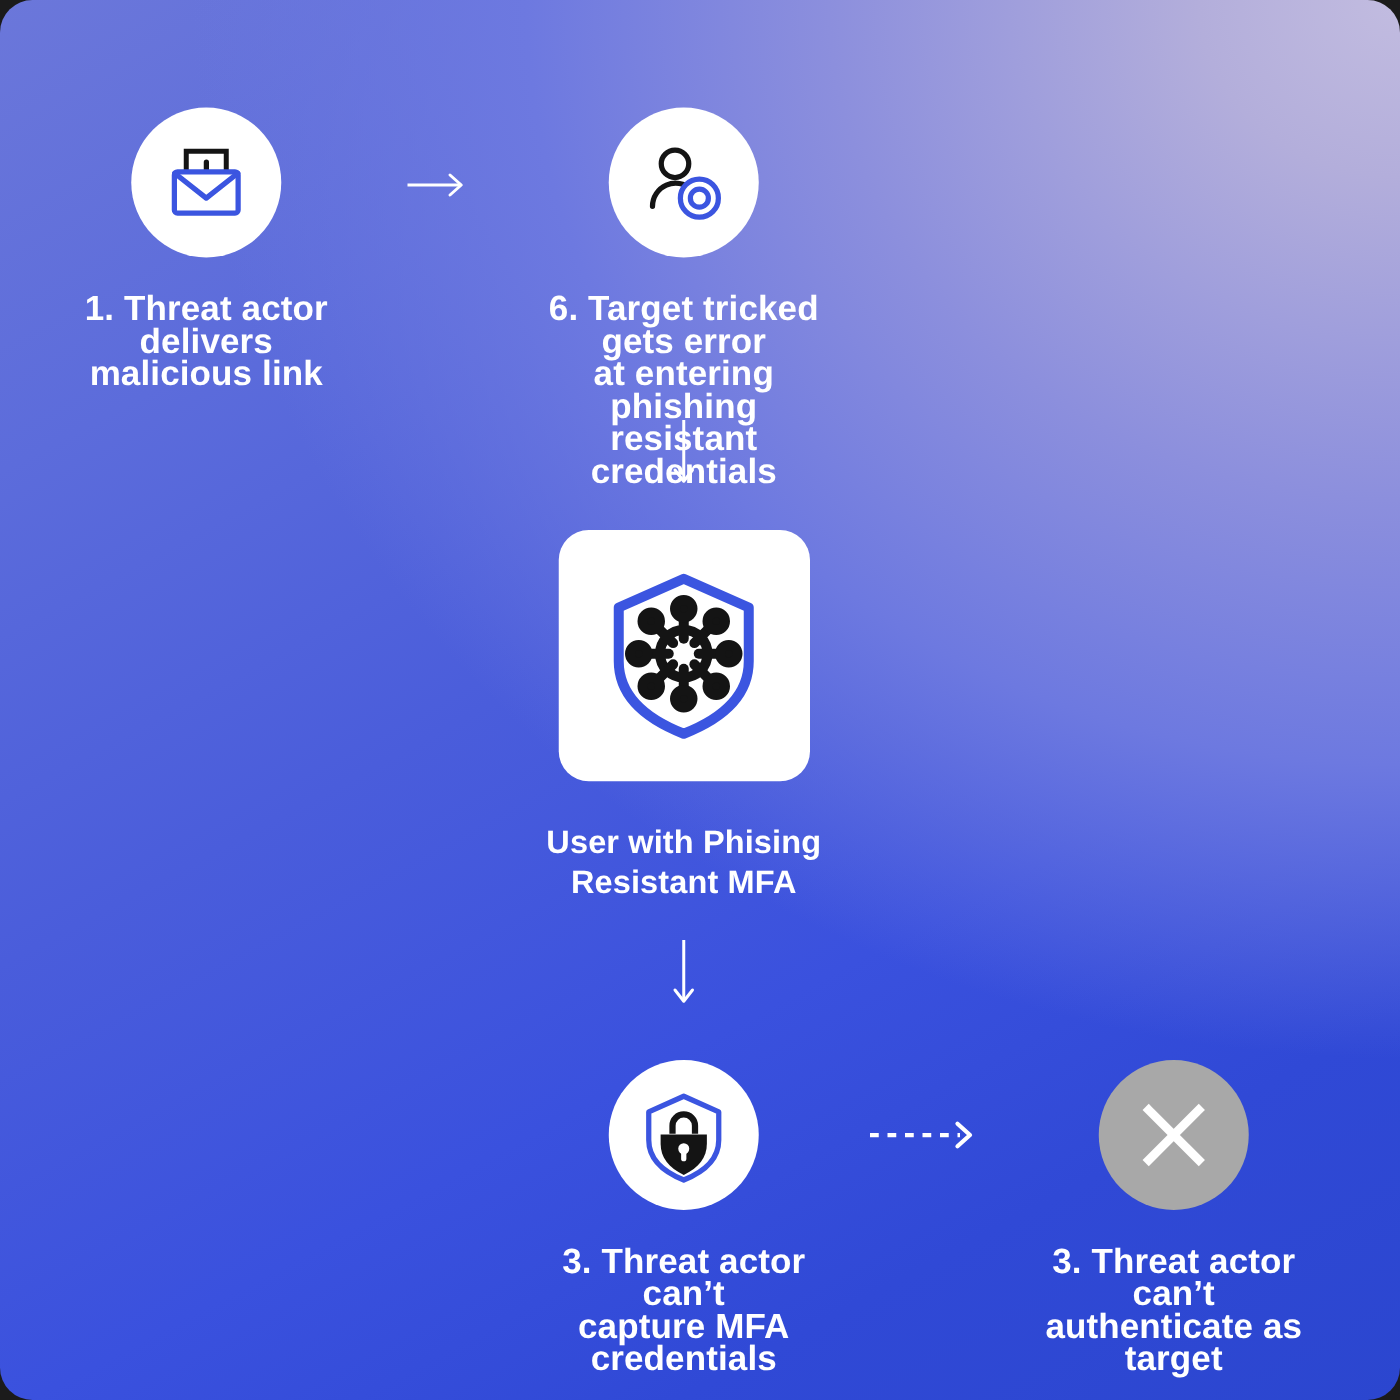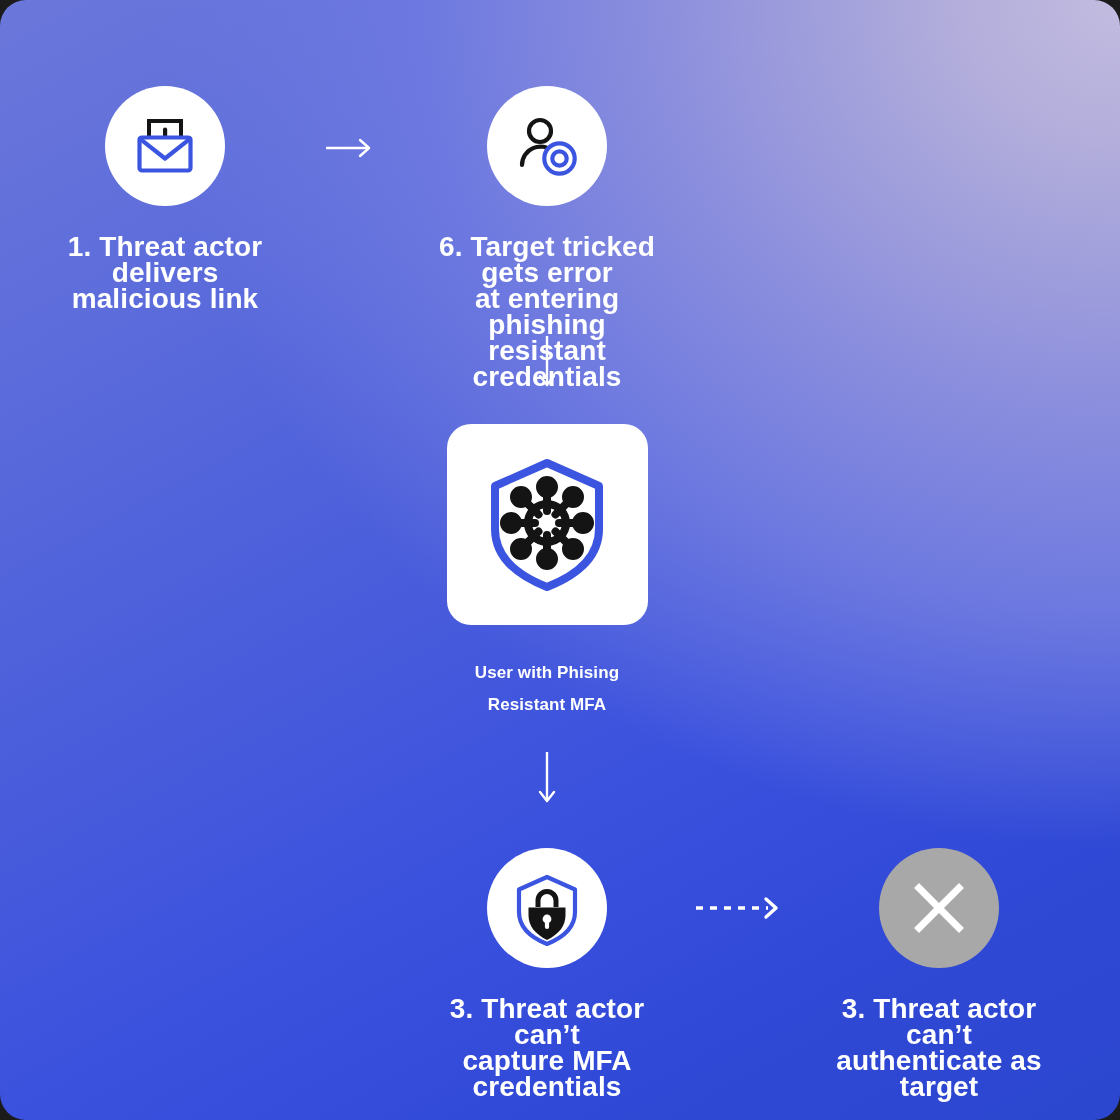--- a/index.html
+++ b/index.html
@@ -55,21 +55,21 @@
   .caption {
     color: #ffffff;
     font-size: 28px;
     line-height: 26px;
     font-weight: 700;
     letter-spacing: 0.1px;
     white-space: pre-line;
   }
 
   .caption.big {
-    font-size: 17px;
+    font-size: 26px;
     line-height: 32px;
   }
 
   
   #node-threat-actor     { left: 45px;  top: 86px;  width: 240px; }
   #node-threat-actor .circle-badge { width: 120px; height: 120px; }
   #node-threat-actor .caption { margin-top: 28px; }
 
   #node-target           { left: 427px; top: 86px;  width: 240px; }
   #node-target .circle-badge { width: 120px; height: 120px; }

